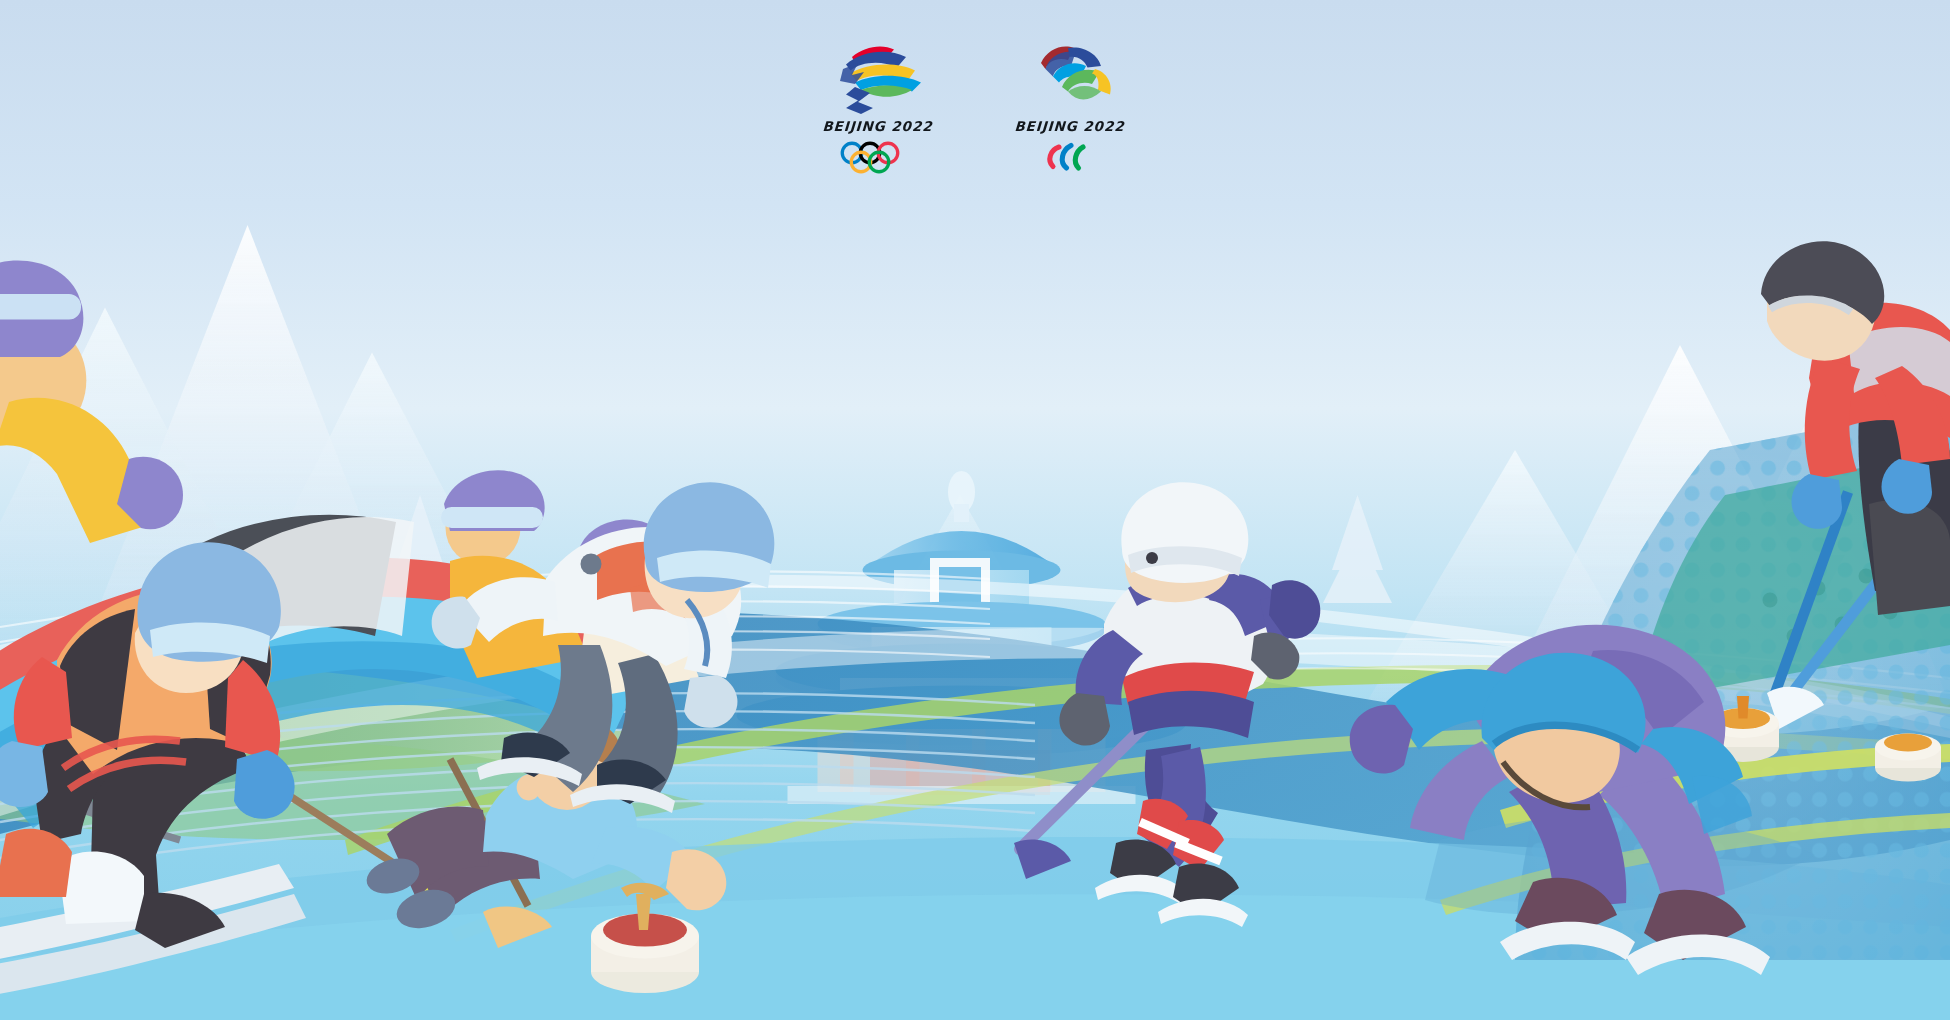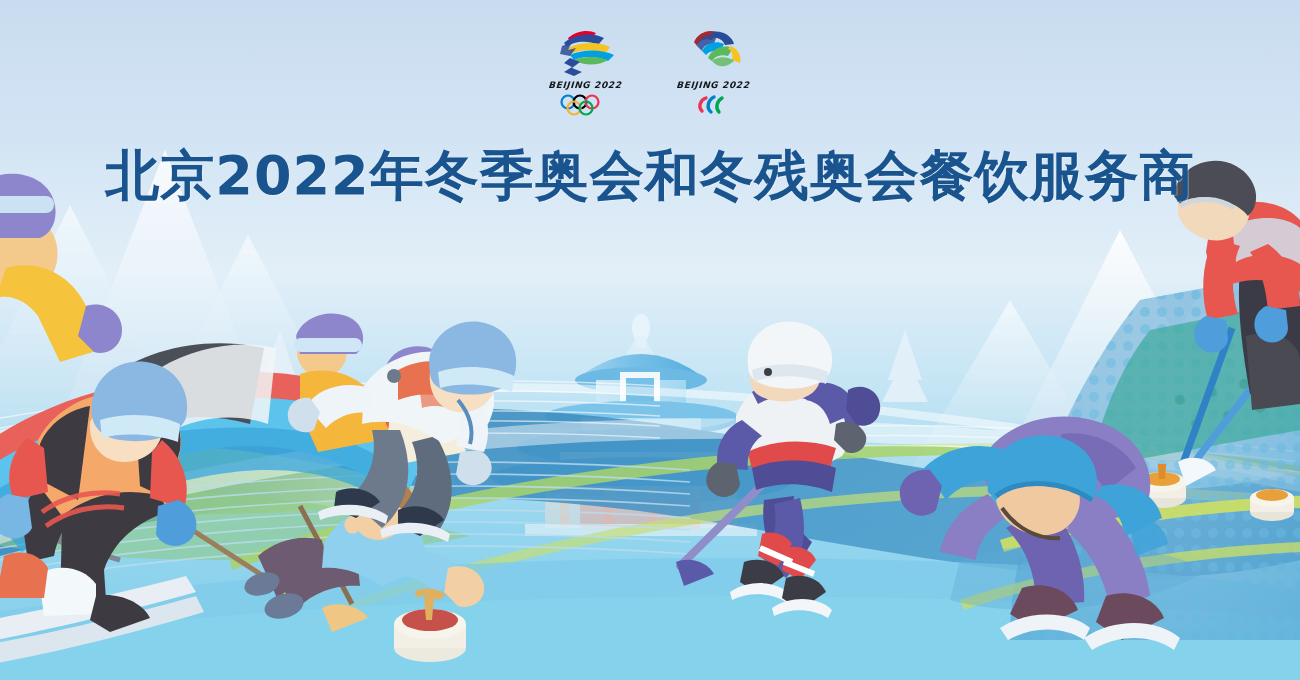--- a/index.html
+++ b/index.html
@@ -533,15 +533,14 @@
         <g fill="none" stroke-width="3.4" stroke-linecap="round">
           <path d="M20 4 C14 6 12 13 16 17" stroke="#ee334e"></path>
           <path d="M28 3 C22 6 20 14 25 18" stroke="#0081c8"></path>
           <path d="M36 4 C31 7 29 14 33 18" stroke="#00a651"></path>
         </g>
       </svg>
     </div>
 
   </div>
 
-  <div id="title">北京2022年冬季奥会和冬残奥会餐饮服务商</div>
 
 </div>
 
 </body></html>

